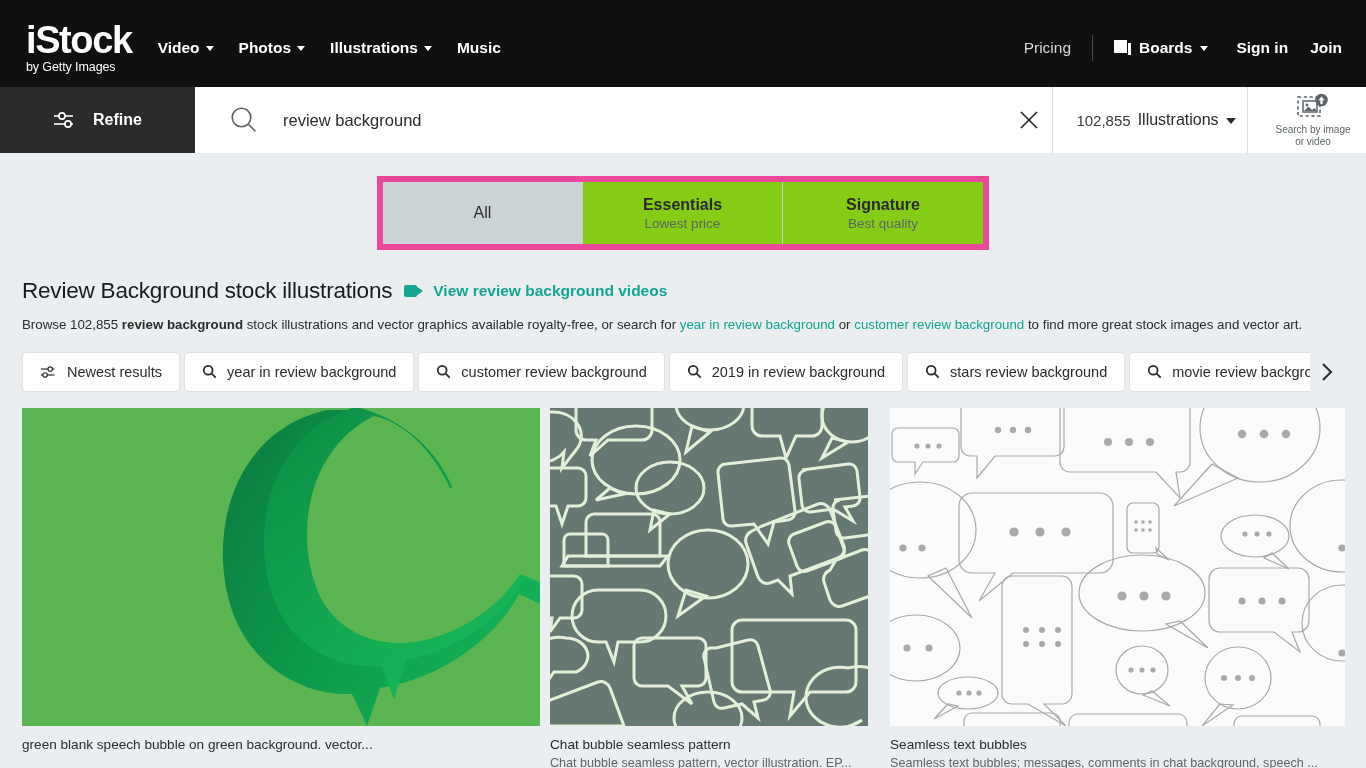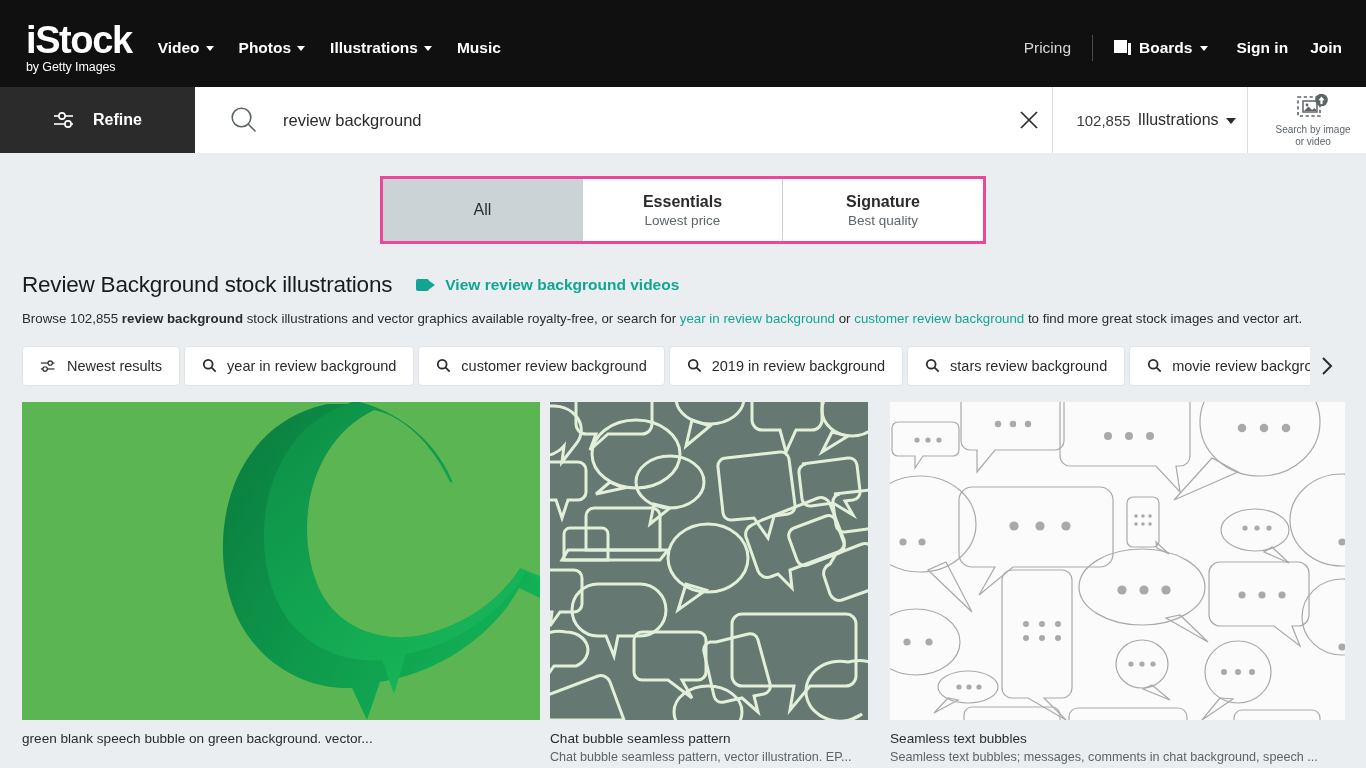--- a/index.html
+++ b/index.html
@@ -127,36 +127,36 @@
   }
   .imgsearch {
     width: 106px; background: #ffffff;
     display: flex; flex-direction: column; align-items: center; justify-content: center;
     cursor: pointer; gap: 3px;
   }
   .imgsearch-label { font-size: 10px; color: #5c6468; text-align: center; line-height: 1.2; }
 
   
   .tabs-wrap { display: flex; justify-content: center; padding-top: 23px; }
-  .tabs { display: flex; border: 3px solid #ec4899; background: #ffffff; }
+  .tabs { display: flex; border: 6px solid #ec4899; background: #84cc16; }
   .tab {
     width: 200px; height: 62px;
     display: flex; flex-direction: column; align-items: center; justify-content: center;
     cursor: pointer; border-right: 1px solid #c9d0d3;
   }
   .tab:last-child { border-right: none; }
   .tab.active { background: #ccd3d6; }
   .tab-title { font-size: 16px; color: #2b2b2b; font-weight: bold; }
   .tab.active .tab-title { font-weight: normal; }
   .tab-sub { font-size: 13.5px; color: #5c6468; margin-top: 2px; }
 
   
   .content { padding: 0 22px; }
   .headline-row {
-    display: flex; align-items: center; gap: 24px;
+    display: flex; align-items: center; gap: 12px;
     margin-top: 28px;
   }
   .headline {
     font-size: 22.5px; color: #1a1a1a; font-weight: normal;
     letter-spacing: -0.2px;
   }
   .videolink {
     display: flex; align-items: center; gap: 10px;
     color: #12a592; font-size: 15.5px; font-weight: bold;
     cursor: pointer;

